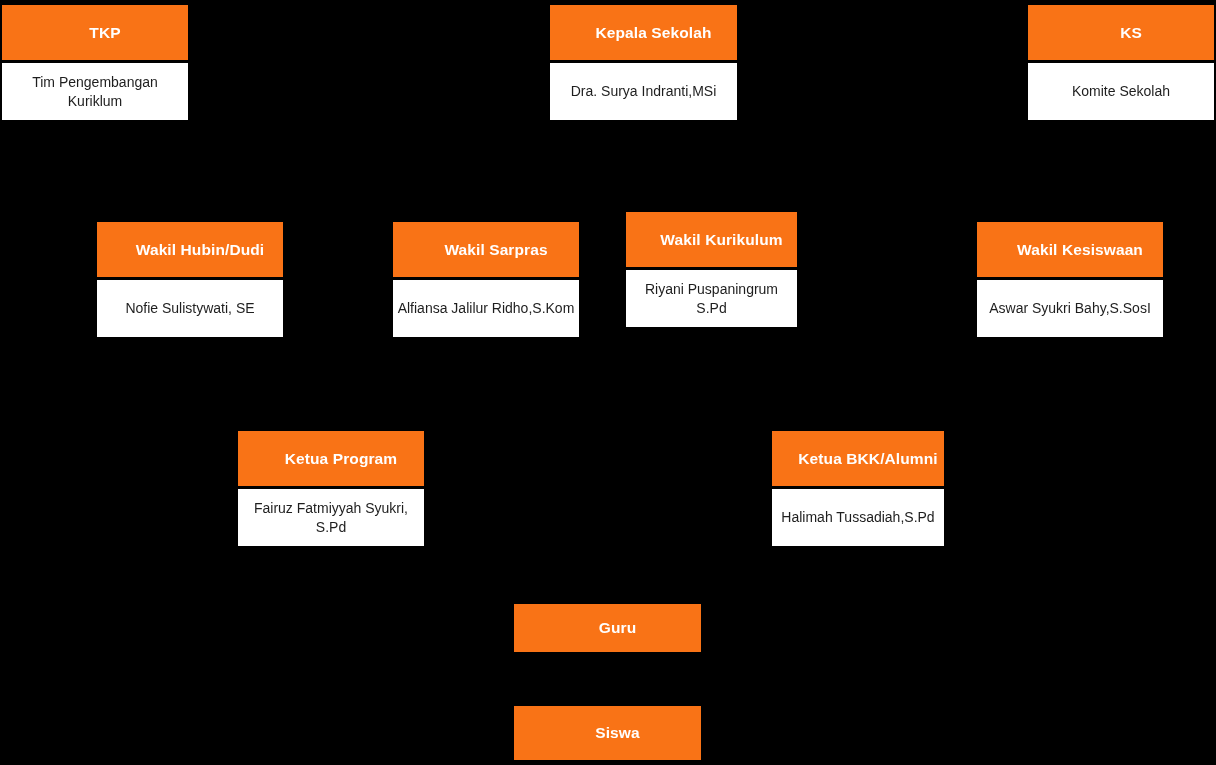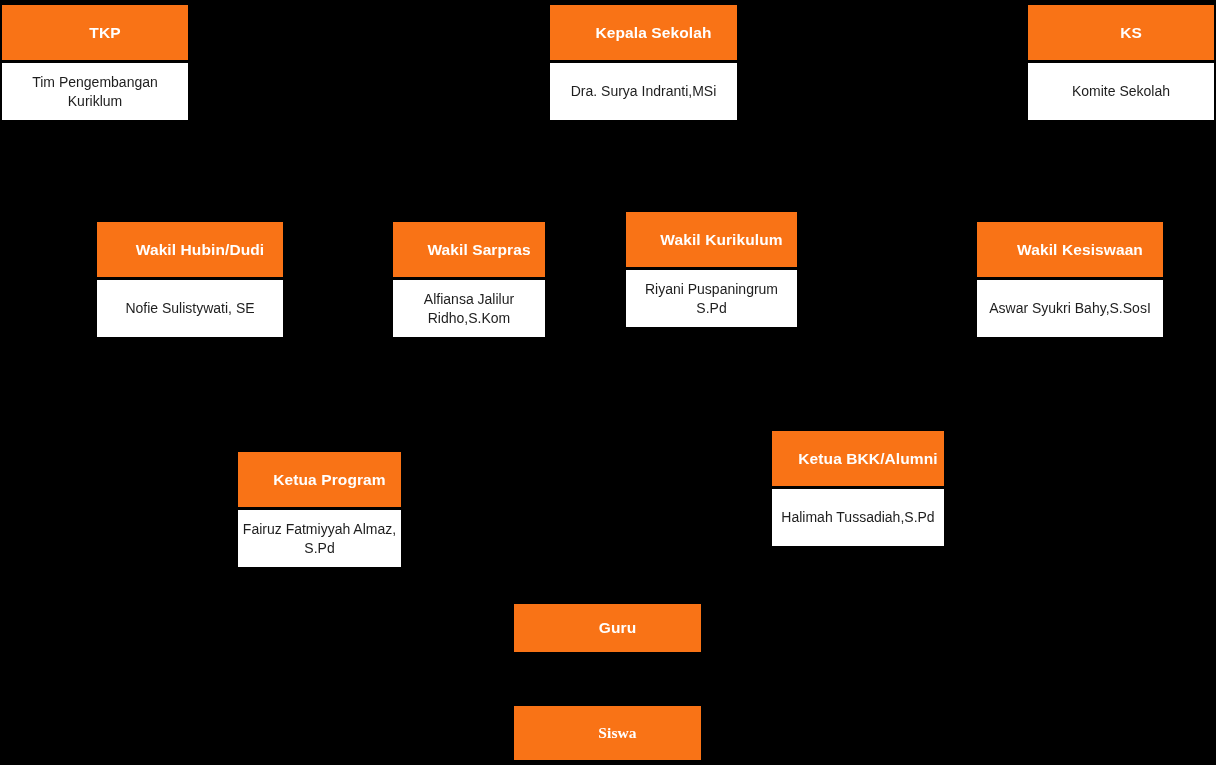--- a/index.html
+++ b/index.html
@@ -69,48 +69,48 @@
   <div class="node" style="left:1028px; top:5px; width:186px;">
     <div class="node-header">KS</div>
     <div class="node-body">Komite Sekolah</div>
   </div>
 
   <div class="node" style="left:97px; top:222px; width:186px;">
     <div class="node-header">Wakil Hubin/Dudi</div>
     <div class="node-body">Nofie Sulistywati, SE</div>
   </div>
 
-  <div class="node" style="left:393px; top:222px; width:152px;">
+  <div class="node" style="left:393px; top:222px; width:186px;">
     <div class="node-header">Wakil Sarpras</div>
     <div class="node-body">Alfiansa Jalilur Ridho,S.Kom</div>
   </div>
 
   <div class="node" style="left:626px; top:212px; width:171px;">
     <div class="node-header">Wakil Kurikulum</div>
     <div class="node-body">Riyani Puspaningrum
 S.Pd</div>
   </div>
 
   <div class="node" style="left:933px; top:222px; width:186px;margin-left:44px;">
     <div class="node-header">Wakil Kesiswaan</div>
     <div class="node-body">Aswar Syukri Bahy,S.SosI</div>
   </div>
 
-  <div class="node" style="left:238px; top:452px; width:163px;">
+  <div class="node" style="left:238px; top:431px; width:186px;">
     <div class="node-header">Ketua Program</div>
-    <div class="node-body">Fairuz Fatmiyyah Almaz,
+    <div class="node-body">Fairuz Fatmiyyah Syukri,
 S.Pd</div>
   </div>
 
   <div class="node" style="left:772px; top:431px; width:172px;">
     <div class="node-header">Ketua BKK/Alumni</div>
     <div class="node-body">Halimah Tussadiah,S.Pd</div>
   </div>
 
   <div class="node" style="left:514px; top:604px; width:187px;">
     <div class="node-header solo-guru">Guru</div>
   </div>
 
-  <div class="node" style="left:514px; top:706px; width:187px;font-family:Liberation Serif, serif;">
+  <div class="node" style="left:514px; top:706px; width:187px;">
     <div class="node-header solo-siswa">Siswa</div>
   </div>
 
 </div>
 
 </body></html>

